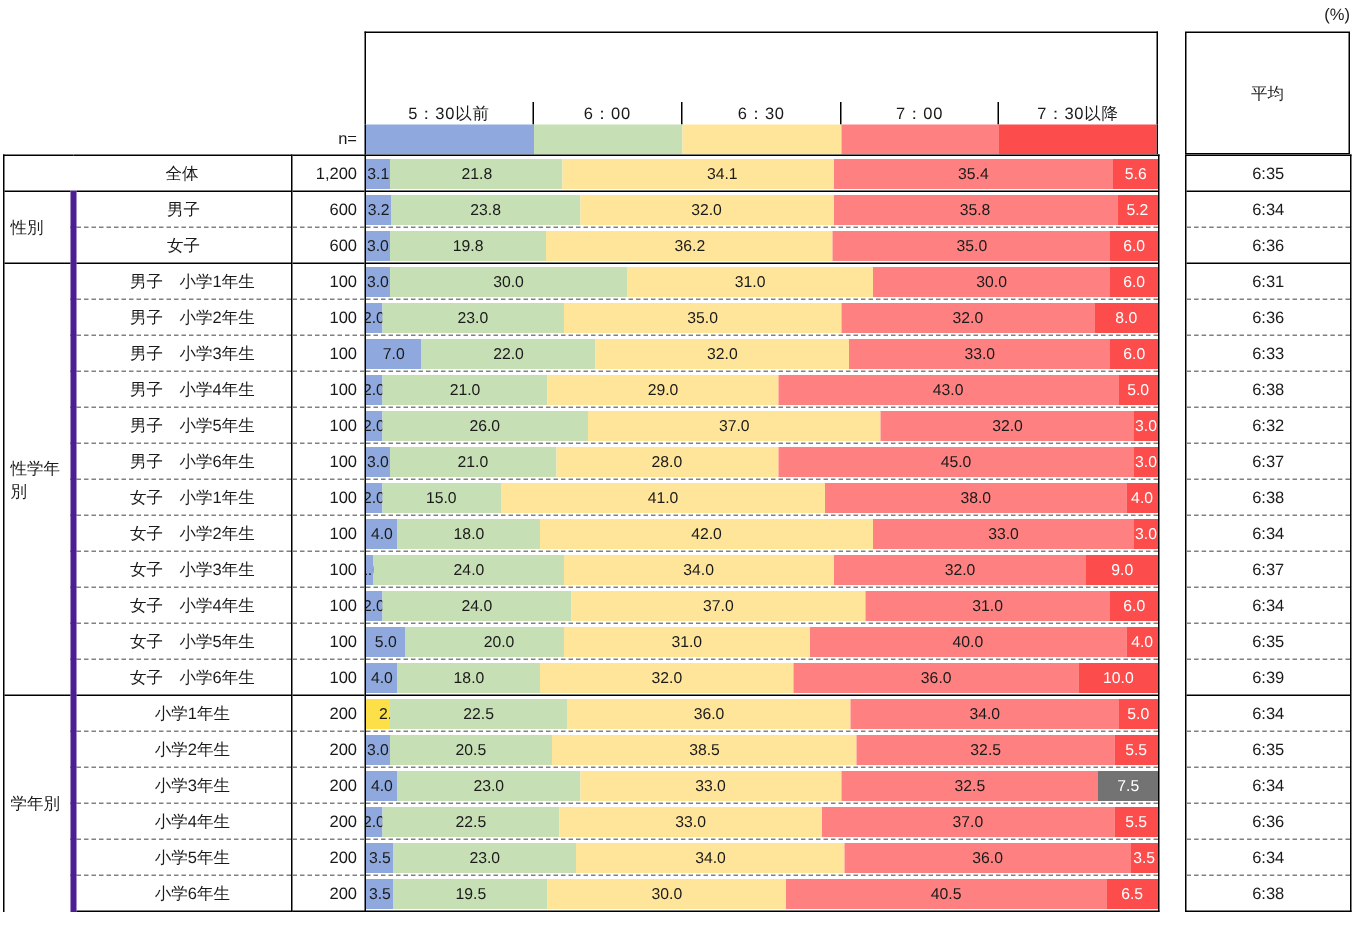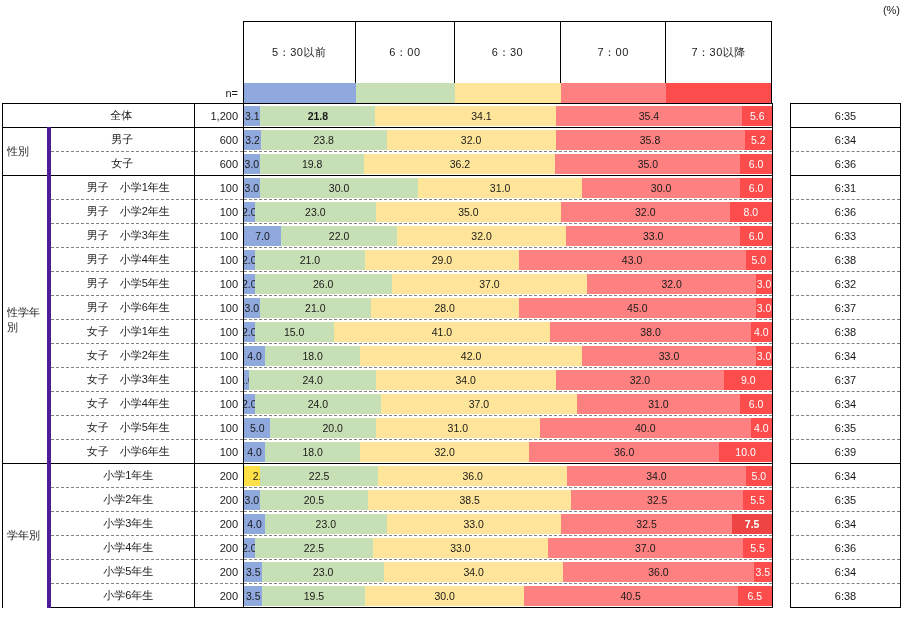--- a/index.html
+++ b/index.html
@@ -24,20 +24,21 @@
   
   .legend-head{
     position:absolute;
     left:243px;top:21px;
     width:529px;height:62px;
     display:flex;
     border:1px solid #000;
     border-bottom:none;
     box-sizing:border-box;
     background:#fff;
+    align-items:flex-end;
   }
   .legend-head .lh-cell{
     border-right:1px solid #000;
     display:flex;align-items:center;justify-content:center;
     font-size:11px;
     letter-spacing:.5px;
     box-sizing:border-box;
   }
   .legend-head .lh-cell:last-child{border-right:none;}
 
@@ -189,37 +190,38 @@
     </div>
   <div class="legend-colors">
       <div class="lc-cell" style="width: 112px; background: rgb(143, 169, 222);"></div>
       <div class="lc-cell" style="width: 100px; background: rgb(198, 223, 180);"></div>
       <div class="lc-cell" style="width: 106px; background: rgb(255, 229, 153);"></div>
       <div class="lc-cell" style="width: 106px; background: rgb(255, 128, 128);"></div>
       <div class="lc-cell" style="width: 105px; background: rgb(252, 76, 76);"></div>
     </div>
   <div class="n-head">n=</div>
 
+  <div class="avg-head">平均</div>
 
   <table class="grid">
     <colgroup>
       <col class="c-group">
         <col class="c-label">
         <col class="c-n">
         <col class="c-bar">
     </colgroup>
     <tbody id="grid-body">
         <tr class="first-row">
           <td class="cell-group" rowspan="1" style="border-right: none;"></td>
           <td class="cell-label" colspan="1">全体</td>
           <td class="cell-n">1,200</td>
           <td class="cell-bar">
             <div class="bar">
               <div class="seg s1" style="width: 3.1%; background: rgb(143, 169, 222);">3.1</div>
-              <div class="seg s2" style="width: 21.8%; background: rgb(198, 223, 180); font-weight: bold;">21.8</div>
+              <div class="seg s2" style="width: 21.8%; background: rgb(198, 223, 180);">21.8</div>
               <div class="seg s3" style="width: 34.1%; background: rgb(255, 229, 153); padding-left: 32px;">34.1</div>
               <div class="seg s4" style="width: 35.4%; background: rgb(255, 128, 128);">35.4</div>
               <div class="seg s5" style="width: 5.6%; background: rgb(252, 76, 76);">5.6</div>
             </div>
           </td>
         </tr>
         <tr class="sep-solid">
           <td class="cell-group" rowspan="2">性別</td>
           <td class="cell-label">男子</td>
           <td class="cell-n">600</td>
@@ -432,21 +434,21 @@
         </tr>
         <tr class="sep-dot">
           <td class="cell-label indent">小学3年生</td>
           <td class="cell-n">200</td>
           <td class="cell-bar">
             <div class="bar">
               <div class="seg s1" style="width: 4%; background: rgb(143, 169, 222);">4.0</div>
               <div class="seg s2" style="width: 23%; background: rgb(198, 223, 180);">23.0</div>
               <div class="seg s3" style="width: 33%; background: rgb(255, 229, 153);">33.0</div>
               <div class="seg s4" style="width: 32.5%; background: rgb(255, 128, 128);">32.5</div>
-              <div class="seg s5" style="width: 7.5%; background: #ef4444; font-weight: bold;">7.5</div>
+              <div class="seg s5" style="width: 7.5%; background: #737373;">7.5</div>
             </div>
           </td>
         </tr>
         <tr class="sep-dot">
           <td class="cell-label indent">小学4年生</td>
           <td class="cell-n">200</td>
           <td class="cell-bar">
             <div class="bar">
               <div class="seg s1" style="width: 2%; background: rgb(143, 169, 222);">2.0</div>
               <div class="seg s2" style="width: 22.5%; background: rgb(198, 223, 180);">22.5</div>

